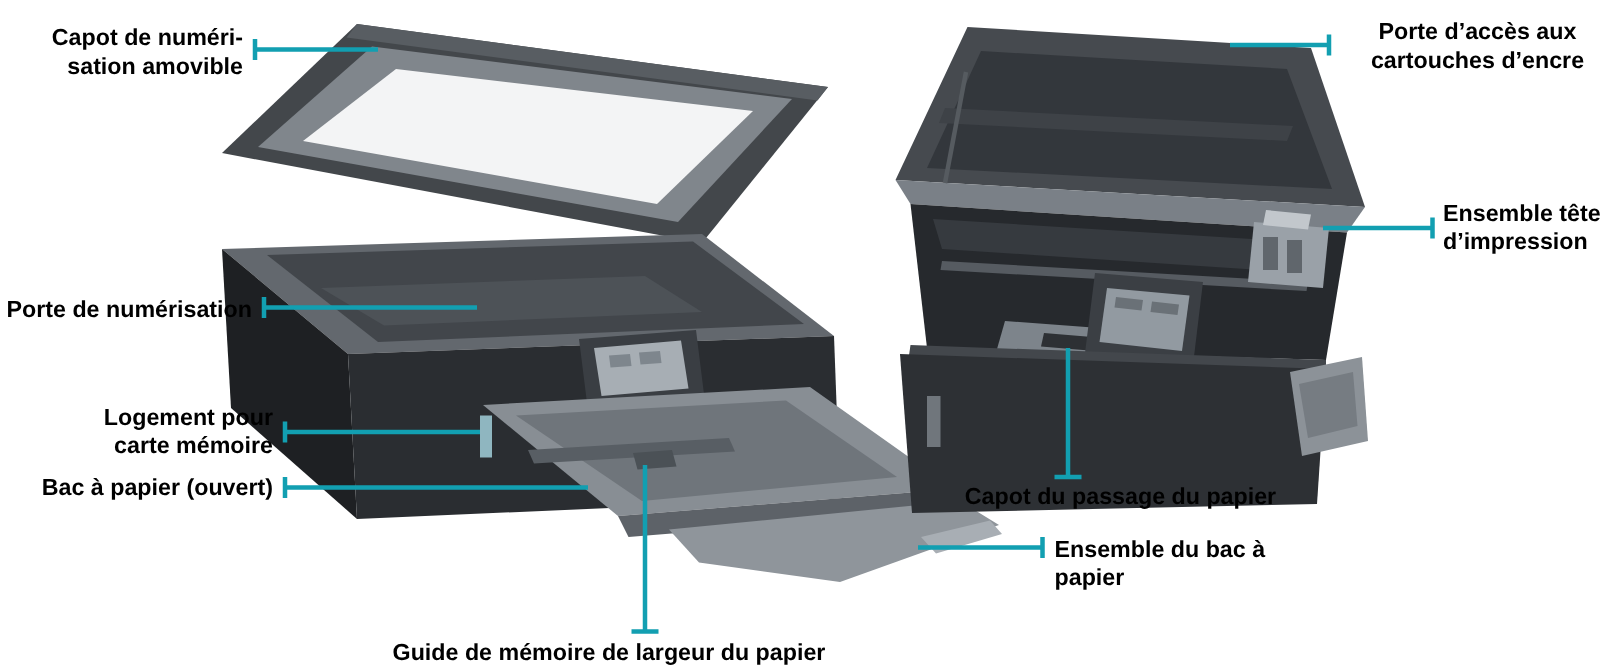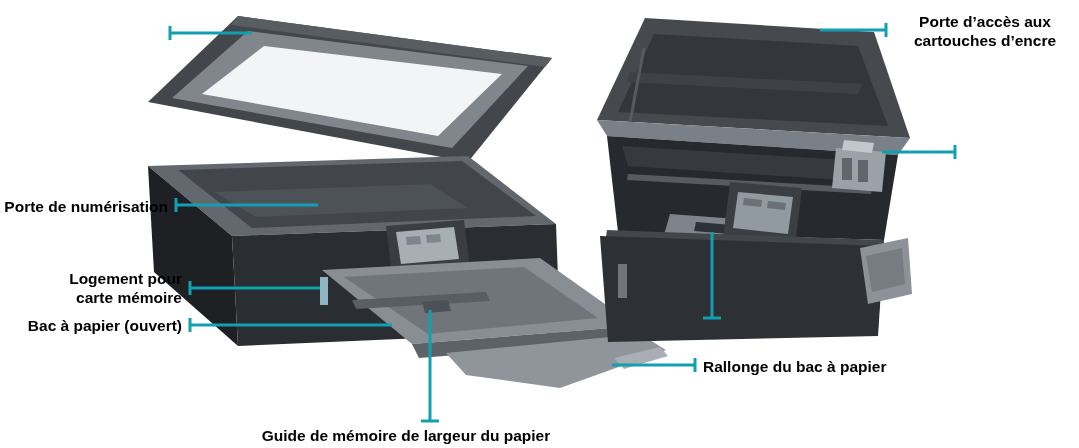--- a/index.html
+++ b/index.html
@@ -118,30 +118,35 @@
       <path class="callout" d="M955 145 V159 M955 152 H882"></path>
       <path class="callout" d="M176 198 V212 M176 205 H318"></path>
       <path class="callout" d="M190 281 V295 M190 288 H320"></path>
       <path class="callout" d="M190 318 V332 M190 325 H392"></path>
       <path class="callout" d="M703 318 H721 M712 318 V232"></path>
       <path class="callout" d="M695 358 V372 M695 365 H612"></path>
       <path class="callout" d="M421 421 H439 M430 421 V310"></path>
     </g>
   </svg>
 
+  <div class="label r" style="left:8px;   top:16px;  width:154px">Capot de numéri-
+sation amovible</div>
 
   <div class="label c" style="left:889px; top:12px;  width:192px">Porte d’accès aux
 cartouches d’encre</div>
 
+  <div class="label" style="left:962px; top:133px; width:115px">Ensemble tête
+d’impression</div>
 
   <div class="label r" style="left:4px;   top:197px; width:164px">Porte de numérisation</div>
 
   <div class="label r" style="left:18px;  top:316px; width:164px">Bac à papier (ouvert)</div>
 
   <div class="label r" style="left:40px;  top:269px; width:142px">Logement pour
 carte mémoire</div>
 
+  <div class="label c" style="left:634px; top:322px; width:226px">Capot du passage du papier</div>
 
-  <div class="label" style="left:703px; top:357px; width:185px">Rallonge du bac à papier</div>
+  <div class="label" style="left:703px; top:357px; width:185px">Ensemble du bac à papier</div>
 
   <div class="label c" style="left:240px; top:426px; width:332px">Guide de mémoire de largeur du papier</div>
 
 </div>
 
 </body></html>

